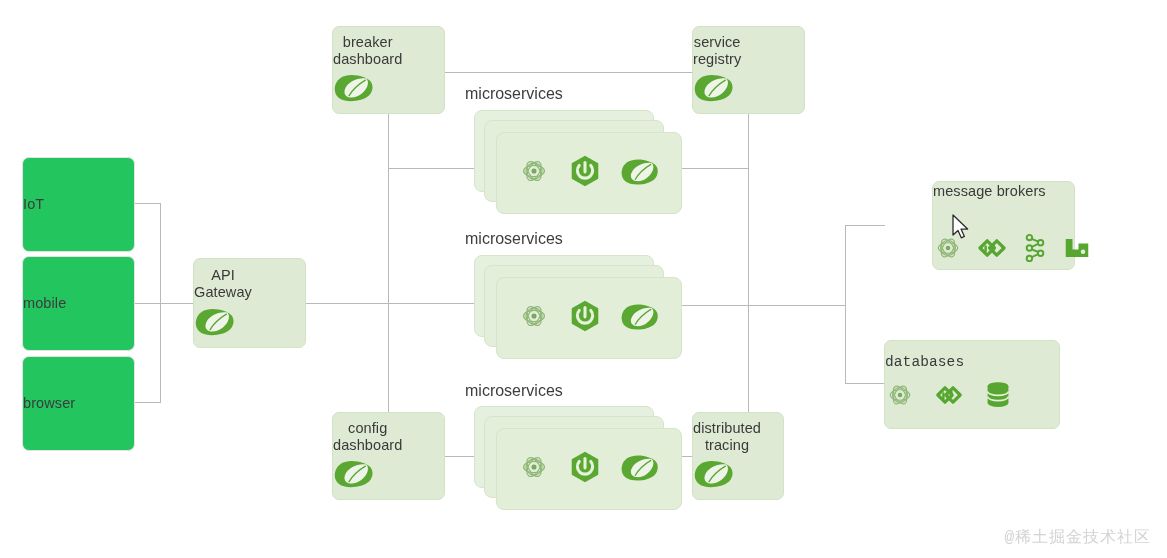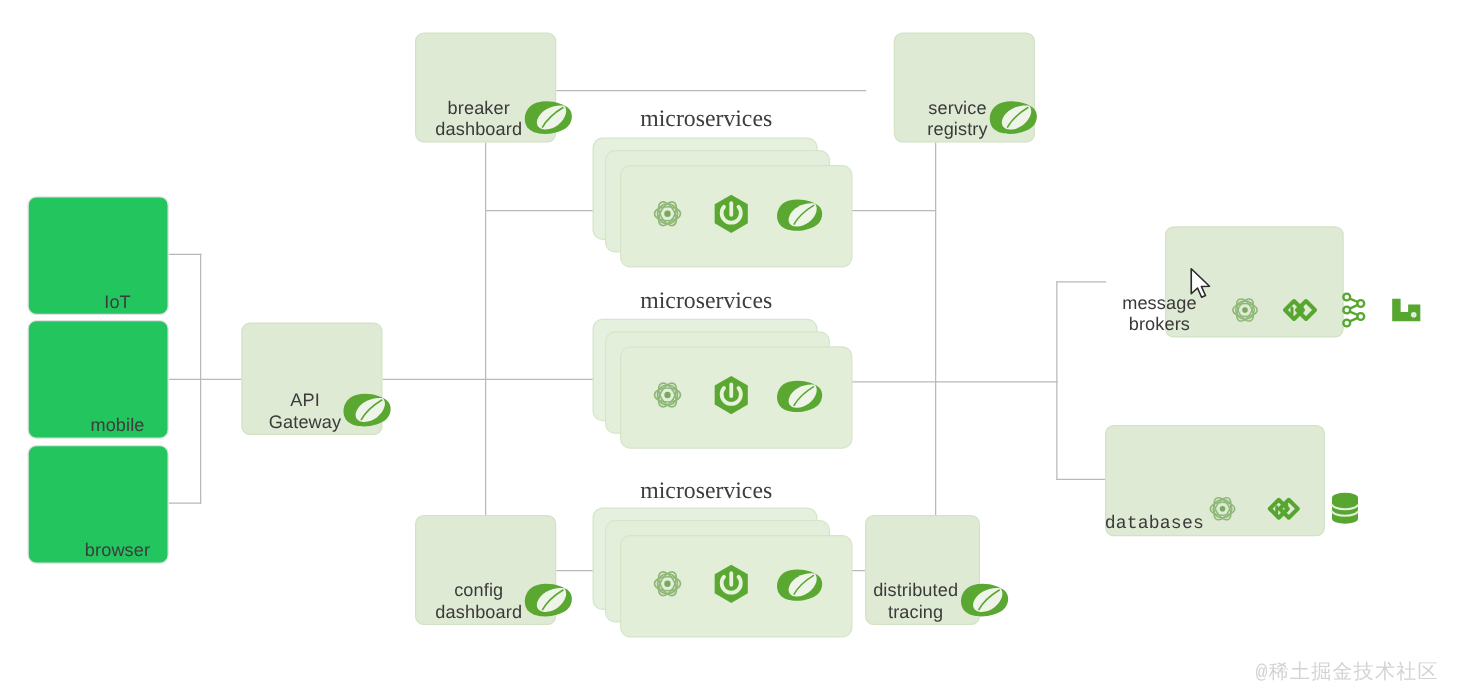--- a/index.html
+++ b/index.html
@@ -8,41 +8,41 @@
        -webkit-font-smoothing:antialiased;}
   #canvas{position:absolute;left:0;top:0;width:1167px;height:558px;}
 
   
   .line{position:absolute;background:#b9b9b9;}
   .line.h{height:1px;}
   .line.v{width:1px;}
 
   
   .node{position:absolute;box-sizing:border-box;border-radius:7px;
-        display:flex;align-items:flex-end;
-        justify-content:center;text-align:center;padding-left:31px;}
+        display:flex;flex-direction:column;align-items:flex-start;
+        justify-content:center;text-align:center;}
   .node .ttl{color:#3a3a3a;font-size:14.5px;line-height:17px;
              letter-spacing:.1px;white-space:pre-line;}
 
   .gray{background:#22c55e;border:1px solid #e2e2e2;}
   .gray .ttl{font-size:14.5px;color:#3c3c3c;}
 
   .green-box{background:#dfead5;border:1px solid #d3e2c6;}
 
   
   .stack{position:absolute;}
   .card{position:absolute;box-sizing:border-box;border-radius:8px;
         background:#e3eeda;border:1px solid #d6e5ca;}
   .card.c1{background:#e6f0de;}
   .card.c2{background:#e4efdb;}
   .card.c3{background:#e2eed8;display:flex;align-items:center;
            justify-content:center;gap:18px;}
 
-  .ms-label{position:absolute;color:#3d3d3d;font-size:19px;
-            text-align:center;width:200px;font-family:Liberation Serif, serif;}
+  .ms-label{position:absolute;color:#3d3d3d;font-size:16px;
+            text-align:left;width:200px;}
 
   .icon-row{display:flex;align-items:center;justify-content:center;gap:16px;}
   .glyph{display:block;}
 
   .watermark{position:absolute;right:16px;bottom:10px;color:#d3d3d3;
              font-size:16px;letter-spacing:1px;
              font-family:Liberation Mono, monospace;}
 
   .cursor{position:absolute;pointer-events:none;}
   .springlogo{display:block;}
@@ -102,21 +102,21 @@
 dashboard</div>
     <span class="springlogo" style="margin-top:4px;">
       <svg width="42" height="30" viewBox="0 0 64 46">
         <path d="M18 6 C2 10 -2 30 8 39 C18 48 44 46 55 36 C62 29 62 18 56 13 C50 8 34 2 18 6 Z" fill="#5aa832"></path>
         <path d="M51 10 C38 8 22 15 18 27 C16 33 19 38 25 39 C37 41 50 31 53 20 C54 16 53 12 51 10 Z" fill="#eef5e8"></path>
         <path d="M50 12 C40 18 30 26 24 37" stroke="#5aa832" stroke-width="2" fill="none"></path>
       </svg>
     </span>
   </div>
 
-  <div class="node green-box" style="left:715px;top:26px;width:113px;height:88px;">
+  <div class="node green-box" style="left:692px;top:26px;width:113px;height:88px;">
     <div class="ttl">service
 registry</div>
     <span class="springlogo" style="margin-top:4px;">
       <svg width="42" height="30" viewBox="0 0 64 46">
         <path d="M18 6 C2 10 -2 30 8 39 C18 48 44 46 55 36 C62 29 62 18 56 13 C50 8 34 2 18 6 Z" fill="#5aa832"></path>
         <path d="M51 10 C38 8 22 15 18 27 C16 33 19 38 25 39 C37 41 50 31 53 20 C54 16 53 12 51 10 Z" fill="#eef5e8"></path>
         <path d="M50 12 C40 18 30 26 24 37" stroke="#5aa832" stroke-width="2" fill="none"></path>
       </svg>
     </span>
   </div>

